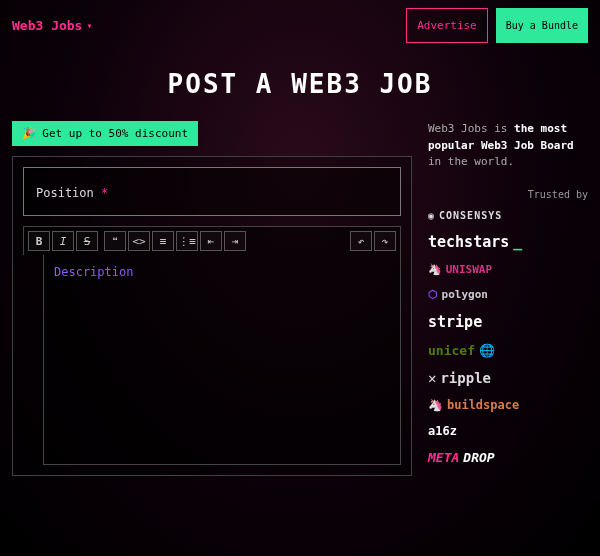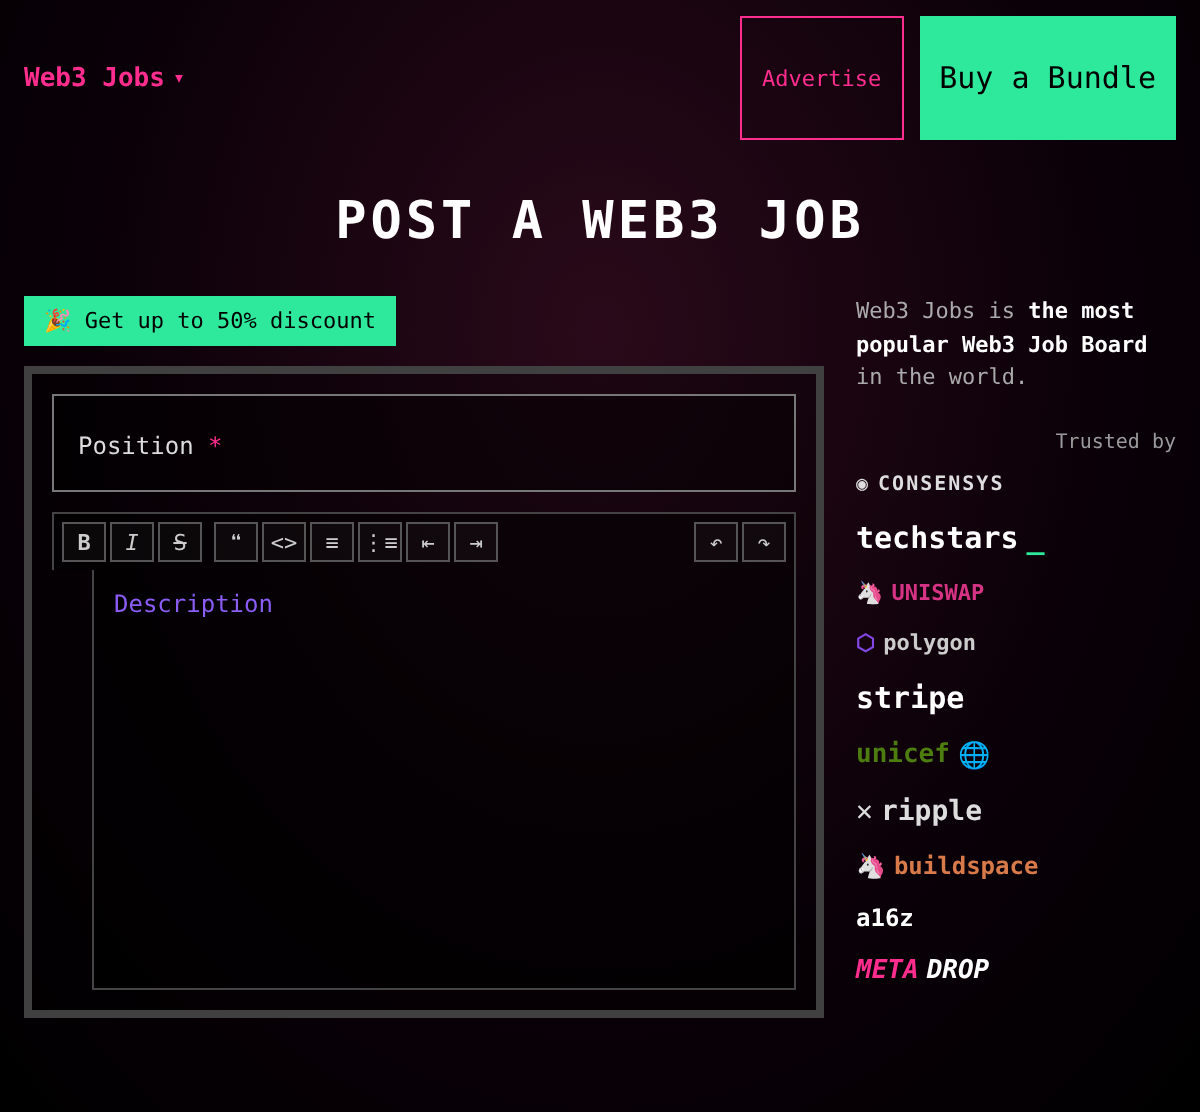--- a/index.html
+++ b/index.html
@@ -34,23 +34,23 @@
   background: transparent;
   padding: 5px 10px;
   font-family: inherit;
   font-size: 11px;
   cursor: pointer;
 }
 .btn-bundle {
   border: none;
   background: #2ee89b;
   color: #000;
-  padding: 22px 10px;
+  padding: 12px 10px;
   font-family: inherit;
-  font-size: 15px;
+  font-size: 10px;
   cursor: pointer;
 }
 .title {
   text-align: center;
   font-size: 26px;
   font-weight: 700;
   letter-spacing: 2px;
   margin: 18px 0 22px;
   text-transform: uppercase;
 }
@@ -64,21 +64,21 @@
 .right { width: 160px; font-size: 11px; }
 .discount {
   display: inline-block;
   background: #2ee89b;
   color: #000;
   padding: 6px 10px;
   font-size: 11px;
   margin-bottom: 10px;
 }
 .form-card {
-  border: 4px solid #404040;
+  border: 1px solid #404040;
   padding: 10px;
   background: rgba(0,0,0,0.3);
 }
 .field-box {
   border: 1px solid #777;
   padding: 14px 12px;
   margin-bottom: 10px;
   background: rgba(0,0,0,0.4);
 }
 .field-label {

